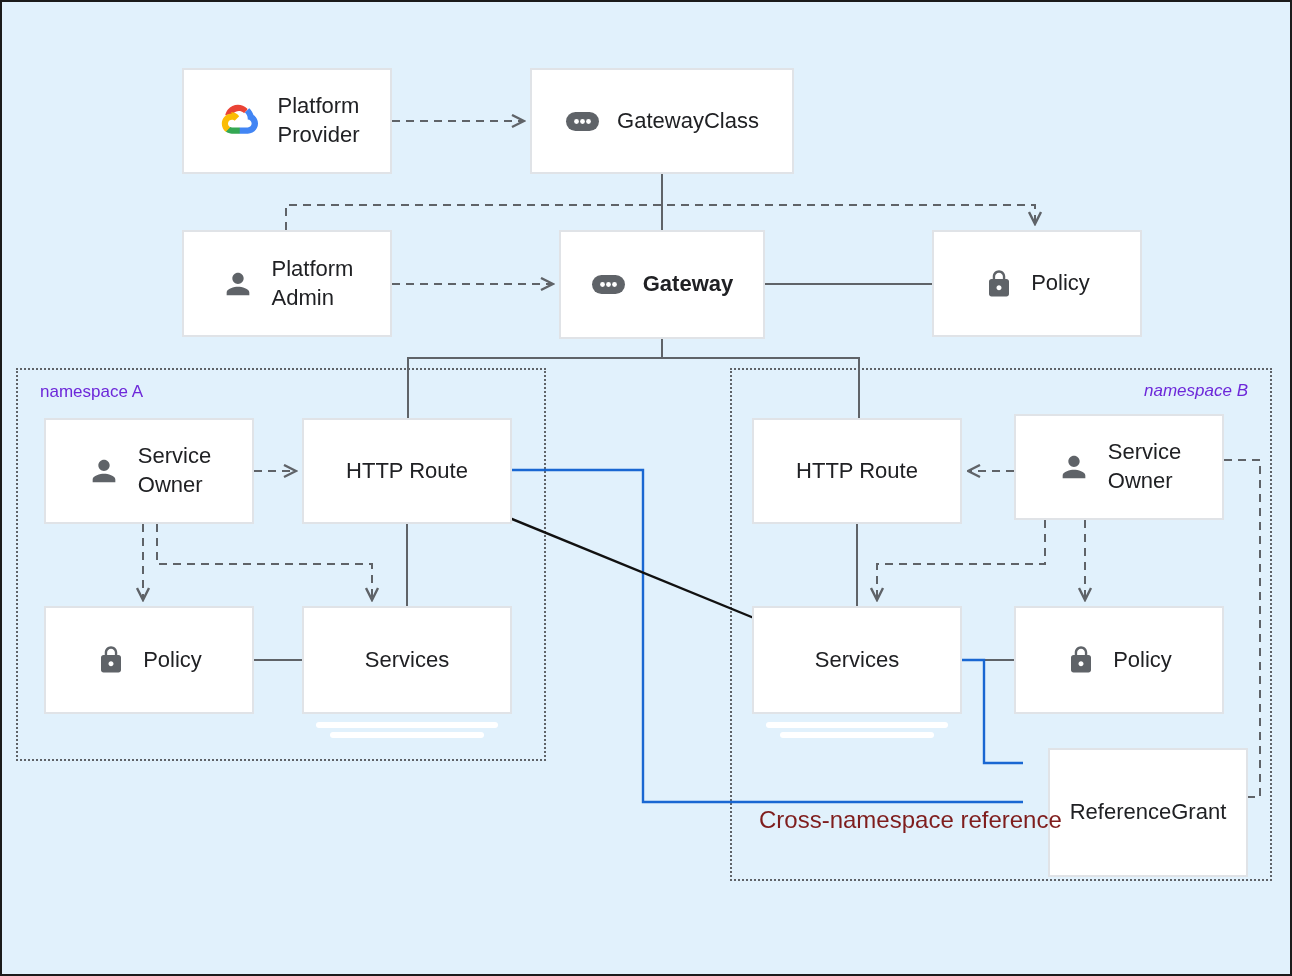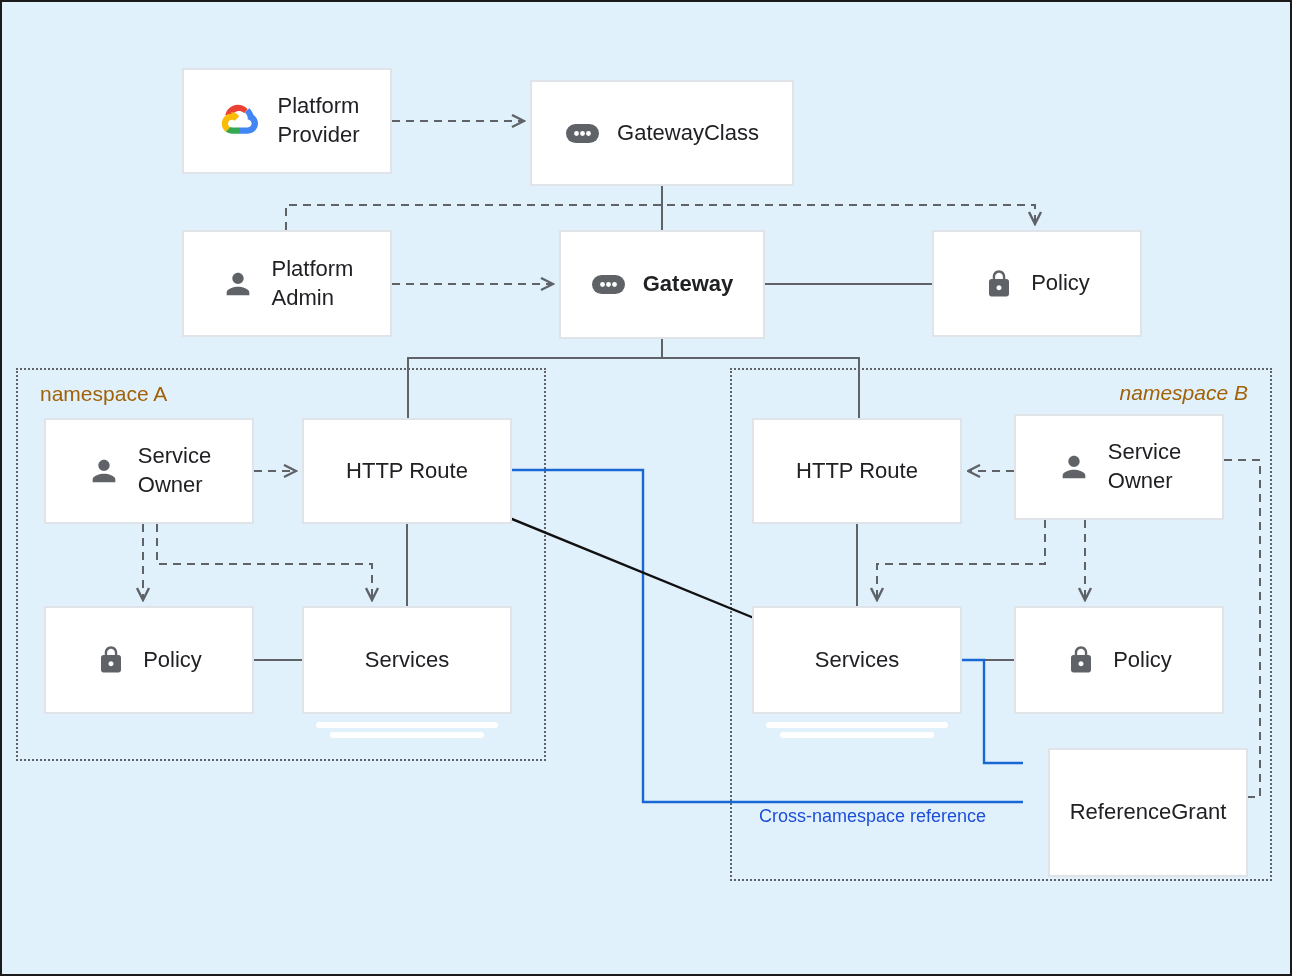--- a/index.html
+++ b/index.html
@@ -16,36 +16,36 @@
   .edge-dashed { stroke:#5f6368; stroke-width:2; fill:none; stroke-dasharray:8 6; }
   .edge-blue   { stroke:#1967d2; stroke-width:2.4; fill:none; }
   .edge-black  { stroke:#111111; stroke-width:2.4; fill:none; }
 
   .group {
     position:absolute; border:2px dotted #5f6368; box-sizing:border-box;
   }
   #ns-a { left:14px;  top:366px; width:530px; height:393px; }
   #ns-b { left:728px; top:366px; width:542px; height:513px; }
   .ns-label {
-    position:absolute; font-size:21px; color:#a16207; line-height:1;
+    position:absolute; font-size:17px; color:#6d28d9; line-height:1;
   }
   #ns-a-label { left:38px; top:381px; }
   #ns-b-label { right:42px; top:380px;font-style:italic; }
 
   .node {
     position:absolute; background:#ffffff;
     border:2px solid #e0e3e7; box-sizing:border-box;
     display:flex; align-items:center; justify-content:center; gap:17px;
     font-size:22px; color:#202124;
   }
   .node .lbl { white-space:pre-line; line-height:1.3; }
   .icon { display:flex; align-items:center; }
 
   #n-platform-provider { left:180px;  top:66px;  width:210px; height:106px; }
-  #n-gateway-class     { left:528px;  top:78px;  width:264px; height:106px; }
+  #n-gateway-class     { left:528px;  top:66px;  width:264px; height:106px; }
   #n-platform-admin    { left:180px;  top:228px; width:210px; height:107px; }
   #n-gateway           { left:557px;  top:228px; width:206px; height:109px;font-weight:bold; }
   #n-policy-top        { left:930px;  top:228px; width:210px; height:107px; }
   #n-service-owner-a   { left:42px;   top:416px; width:210px; height:106px; }
   #n-http-route-a      { left:300px;  top:416px; width:210px; height:106px; }
   #n-policy-a          { left:42px;   top:604px; width:210px; height:108px; }
   #n-services-a        { left:300px;  top:604px; width:210px; height:108px; }
   #n-http-route-b      { left:750px;  top:416px; width:210px; height:106px; }
   #n-service-owner-b   { left:1012px; top:412px; width:210px; height:106px; }
   #n-services-b        { left:750px;  top:604px; width:210px; height:108px; }
@@ -53,21 +53,21 @@
   #n-reference-grant   { left:1022px; top:746px; width:200px; height:129px;margin-left:24px; }
 
   .stack-bar { position:absolute; height:6px; background:#ffffff; border-radius:3px; }
   #stack-a-1 { left:314px; top:720px; width:182px; }
   #stack-a-2 { left:328px; top:730px; width:154px; }
   #stack-b-1 { left:764px; top:720px; width:182px; }
   #stack-b-2 { left:778px; top:730px; width:154px; }
 
   .xns-label {
     position:absolute; left:757px; top:804px;
-    font-size:18px; color:#1d4ed8; line-height:1.2;
+    font-size:24px; color:#7f1d1d; line-height:1.2;
   }
 </style>
 </head>
 <body>
 
 <div class="canvas">
 
   <div class="group" id="ns-a"></div>
   <div class="group" id="ns-b"></div>
   <span class="ns-label" id="ns-a-label">namespace A</span>

